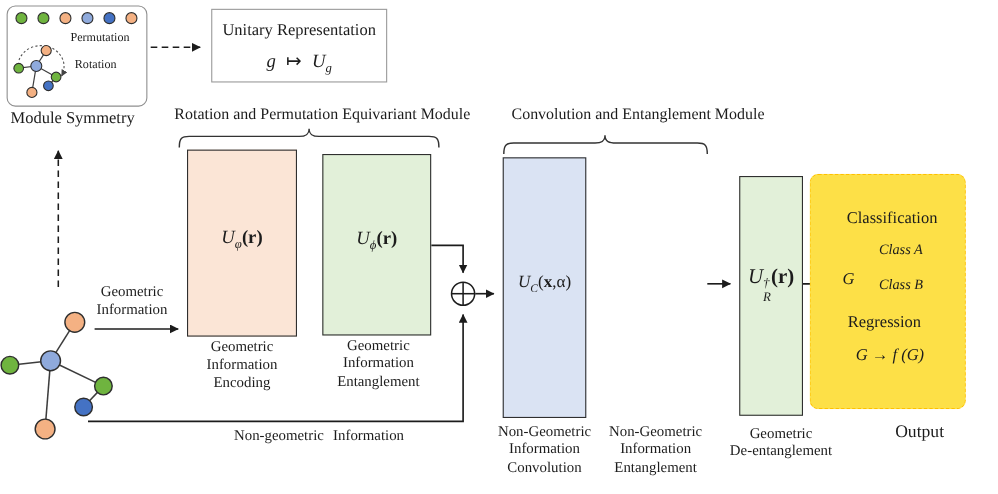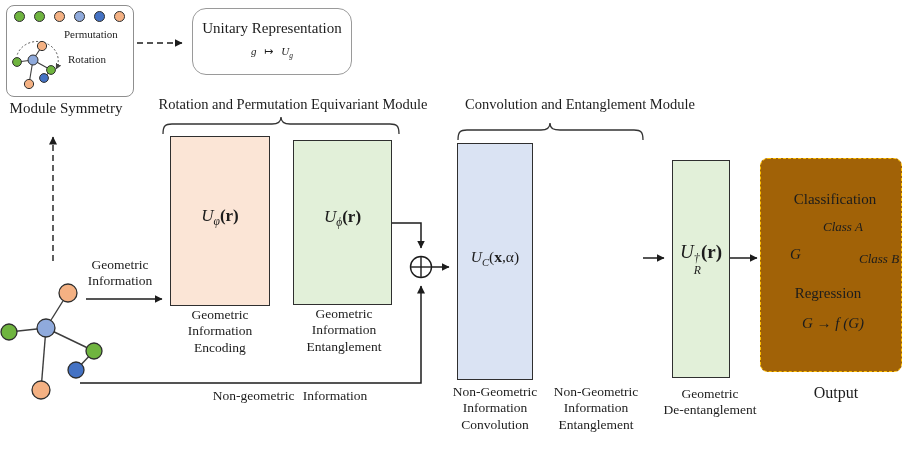--- a/index.html
+++ b/index.html
@@ -5,31 +5,31 @@
   html,body{margin:0;padding:0;background:#ffffff;}
   .canvas{position:relative;width:907px;height:449px;background:#fff;
           font-family:"Liberation Serif",serif;color:#1c1c1c;overflow:hidden;}
   .abs{position:absolute;}
   .ctr{transform:translateX(-50%);text-align:center;white-space:nowrap;}
   svg.overlay{position:absolute;left:0;top:0;width:907px;height:449px;pointer-events:none;}
 
   
   .sym-panel{left:6px;top:5px;width:126px;height:90px;border:1.3px solid #8f8f8f;border-radius:8px;background:#fff;}
   .dot{position:absolute;width:11px;height:11px;border-radius:50%;border:1.2px solid #2e2e2e;box-sizing:border-box;}
-  .unitary-box{left:192px;top:8px;width:158px;height:65px;border:1.3px solid #9a9a9a;border-radius:14px;background:#fff;}
+  .unitary-box{left:192px;top:8px;width:158px;height:65px;border:1.3px solid #9a9a9a;border-radius:0;background:#fff;}
 
   .pbox{position:absolute;border:1.4px solid #2f2f2f;box-sizing:border-box;
         display:flex;align-items:center;justify-content:center;text-align:right;}
   .box-encoder{left:170px;top:136px;width:100px;height:170px;background:#FBE5D6;}
   .box-entangler{left:293px;top:140px;width:99px;height:165px;background:#E2F0D9;}
   .box-conv{left:457px;top:143px;width:76px;height:237px;background:#DAE3F3;}
   .box-nge{left:547px;top:143px;width:96px;height:237px;background:#E09C9C;}
   .box-detangler{left:672px;top:160px;width:58px;height:218px;background:#E2F0D9;}
 
-  .output-box{left:760px;top:158px;width:140px;height:212px;border:1.6px dashed #FFC000;border-radius:8px;background:#a16207;}
+  .output-box{left:736px;top:158px;width:140px;height:212px;border:1.6px dashed #FFC000;border-radius:8px;background:#fde047;}
 
   
   .t-small{font-size:11px;}
   .t-cap{font-size:13.5px;line-height:1.22;text-align:center;}
   .t-title{font-size:14.5px;}
   .t-label{font-size:15px;}
   .formula{font-size:17px;}
   .formula-s{font-size:15.5px;}
   .formula-l{font-size:19px;}
   .mit{font-style:italic;}
@@ -126,21 +126,21 @@
         <circle cx="44" cy="64" r="4.4" fill="#6FB43F"></circle>
         <circle cx="37" cy="72" r="4.4" fill="#4472C4"></circle>
         <circle cx="22" cy="78" r="4.6" fill="#F4B183"></circle>
       </g>
     </svg>
   </div>
   <div class="abs ctr t-label" style="left:66px;top:100px;">Module Symmetry</div>
 
   <div class="abs unitary-box">
     <div class="abs ctr t-label" style="left:79px;top:11px;">Unitary Representation</div>
-    <div class="abs ctr" style="left:79px;top:36px;font-size:11px;">
+    <div class="abs ctr" style="left:79px;top:36px;font-size:17px;">
       <span class="mit">g</span>
       <span style="margin:0 5px;">↦</span>
       <span class="mit">U</span><sub class="msub">g</sub>
     </div>
   </div>
 
   <div class="abs ctr t-title" style="left:293px;top:96px;">Rotation and Permutation Equivariant Module</div>
   <div class="abs ctr t-title" style="left:580px;top:96px;">Convolution and Entanglement Module</div>
 
   <div class="pbox box-encoder">
@@ -199,19 +199,19 @@
   </div>
   <div class="abs ctr t-cap" style="left:710px;top:386px;">
     <div>Geometric</div>
     <div>De-entanglement</div>
   </div>
 
   <div class="abs output-box">
     <div class="abs ctr t-label" style="left:74px;top:32px;">Classification</div>
     <div class="abs mit" style="left:62px;top:60px;font-size:13px;">Class A</div>
     <div class="abs mit" style="left:29px;top:87px;font-size:15px;">G</div>
-    <div class="abs mit" style="left:62px;top:92px;font-size:13px;margin-left:36px;">Class B</div>
+    <div class="abs mit" style="left:62px;top:92px;font-size:13px;">Class B</div>
     <div class="abs ctr t-label" style="left:67px;top:126px;">Regression</div>
     <div class="abs ctr mit" style="left:72px;top:156px;font-size:15px;">G → f (G)</div>
   </div>
   <div class="abs ctr" style="left:836px;top:384px;font-size:16px;">Output</div>
 
 </div>
 
 </body></html>

